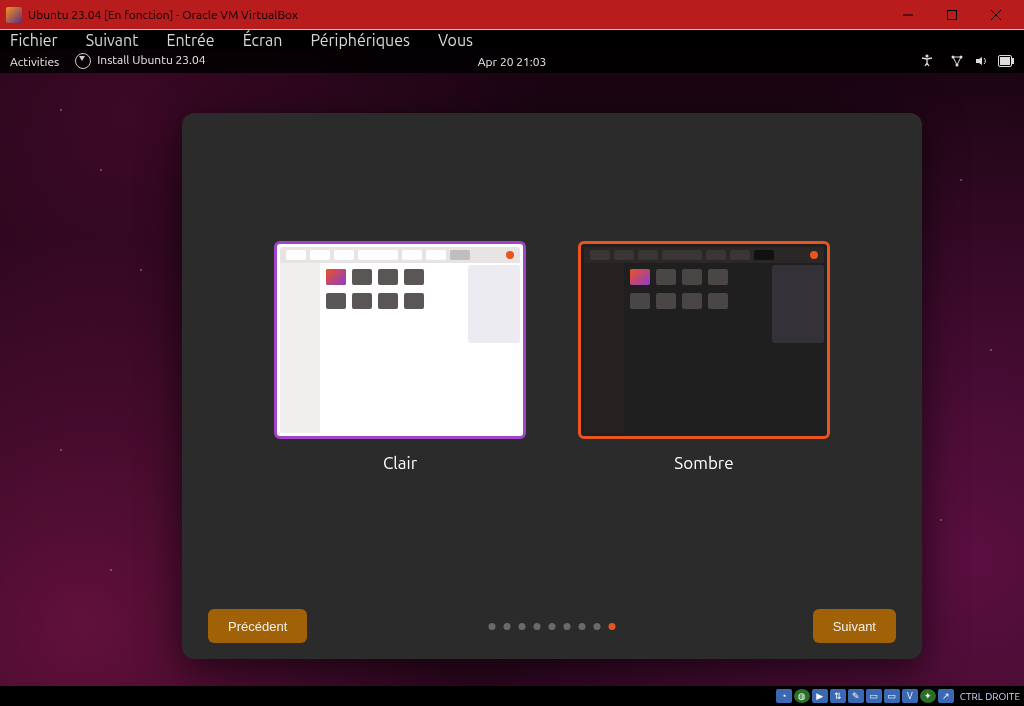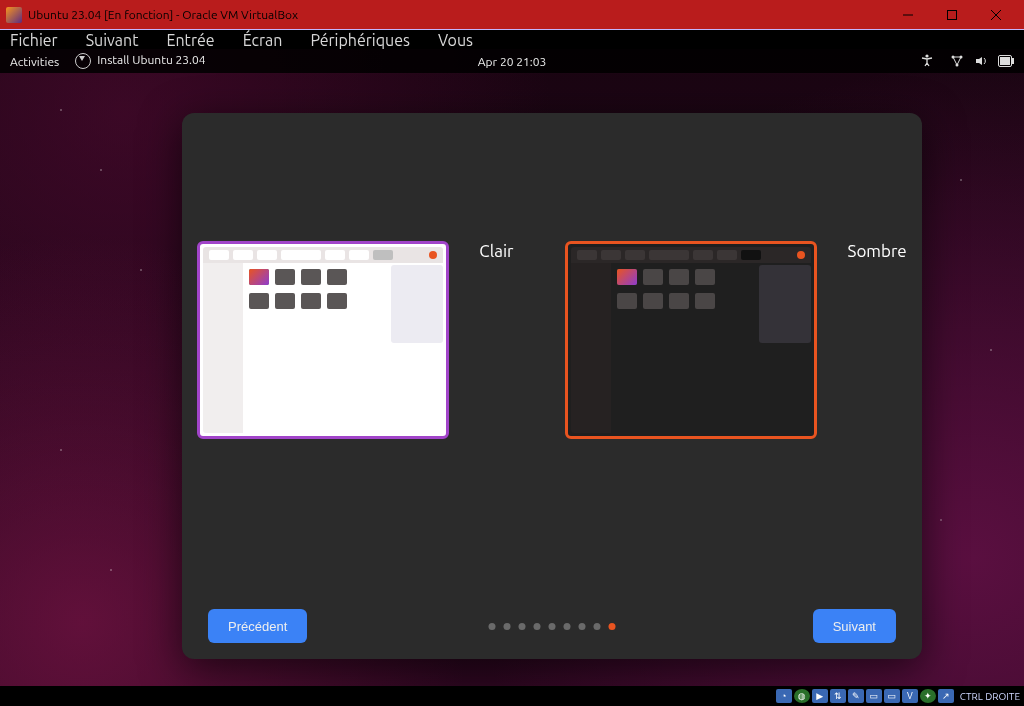--- a/index.html
+++ b/index.html
@@ -29,21 +29,21 @@
   .topbar .install .dl{width:14px;height:14px;border:1.2px solid #ccc;border-radius:50%;position:relative}
   .topbar .install .dl::after{content:"";position:absolute;left:3px;top:2px;width:0;height:0;border-left:3px solid transparent;border-right:3px solid transparent;border-top:5px solid #ccc}
   .topbar .center{position:absolute;left:50%;transform:translateX(-50%)}
   .topbar .right{margin-left:auto;display:flex;align-items:center;gap:16px}
   .topbar .right .sys{display:flex;gap:10px;align-items:center}
   
   .card{position:absolute;left:182px;top:64px;width:740px;height:546px;background:#2b2b2b;border-radius:12px;box-shadow:0 10px 40px rgba(0,0,0,.6);display:flex;flex-direction:column}
   .card-header{height:42px;display:flex;align-items:center;justify-content:center;color:#fff;font-size:14px;font-weight:600;border-bottom:1px solid rgba(255,255,255,0.04)}
   .card-body{flex:1;padding:14px 26px 0 26px;color:#dcdcdc;font-size:13px;position:relative}
   .themes{position:absolute;top:128px;left:0;right:0;display:flex;justify-content:center;gap:52px}
-  .opt{display:flex;flex-direction:row;align-items:flex-start;gap:30px;cursor:pointer}
+  .opt{display:flex;flex-direction:column;align-items:center;gap:14px;cursor:pointer}
   .preview{width:240px;height:186px;border-radius:6px;border:3px solid transparent;padding:3px;background-clip:padding-box}
   .preview.light{background:#fff}
   .preview.dark{background:#1f1f1f}
   .opt.light  .preview{border-color:#a144c9}
   .opt.dark   .preview{border-color:#e95420}
   .opt .lbl{color:#fff;font-size:17px}
   
   .mini{width:100%;height:100%;display:flex;flex-direction:column;border-radius:3px;overflow:hidden}
   .mini .ttl{height:16px;display:flex;align-items:center;gap:4px;padding:0 6px}
   .mini .ttl .t{flex:0 0 20px;height:10px;border-radius:2px}
@@ -60,21 +60,21 @@
   .mini.light .f{background:#5a5656}
   .mini.dark  .ttl{background:#2b2727}
   .mini.dark  .ttl .t{background:#3b3636}
   .mini.dark  .side{background:#262222}
   .mini.dark  .f{background:#4a4646}
   .mini .ctx{width:52px;height:78px;border-radius:3px;margin:2px 0 0 4px}
   .mini.light .ctx{background:#ecebf2}
   .mini.dark  .ctx{background:#343238}
   
   .card-footer{height:66px;display:flex;align-items:center;padding:0 26px}
-  .btn{background:#3b82f6;color:#eee;border:none;border-radius:6px;height:34px;padding:0 20px;font-size:13px;cursor:pointer}
+  .btn{background:#a16207;color:#eee;border:none;border-radius:6px;height:34px;padding:0 20px;font-size:13px;cursor:pointer}
   .dots{position:absolute;left:50%;transform:translateX(-50%);display:flex;gap:8px}
   .dots span{width:7px;height:7px;border-radius:50%;background:#6a6a6a}
   .dots span.active{background:#e95420}
   .footer-right{margin-left:auto}
   
   .star{position:absolute;width:2px;height:2px;background:#fff;opacity:.35;border-radius:50%}
 </style>
 </head>
 <body>
 

